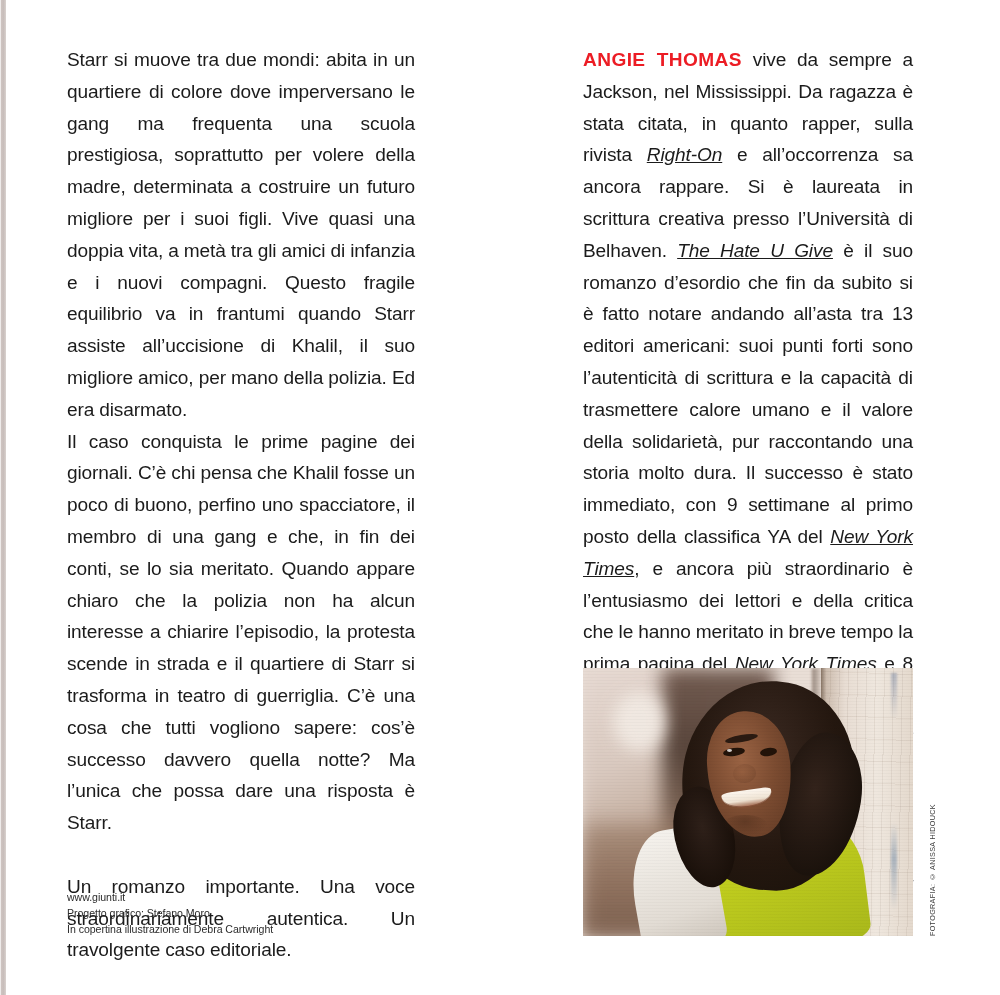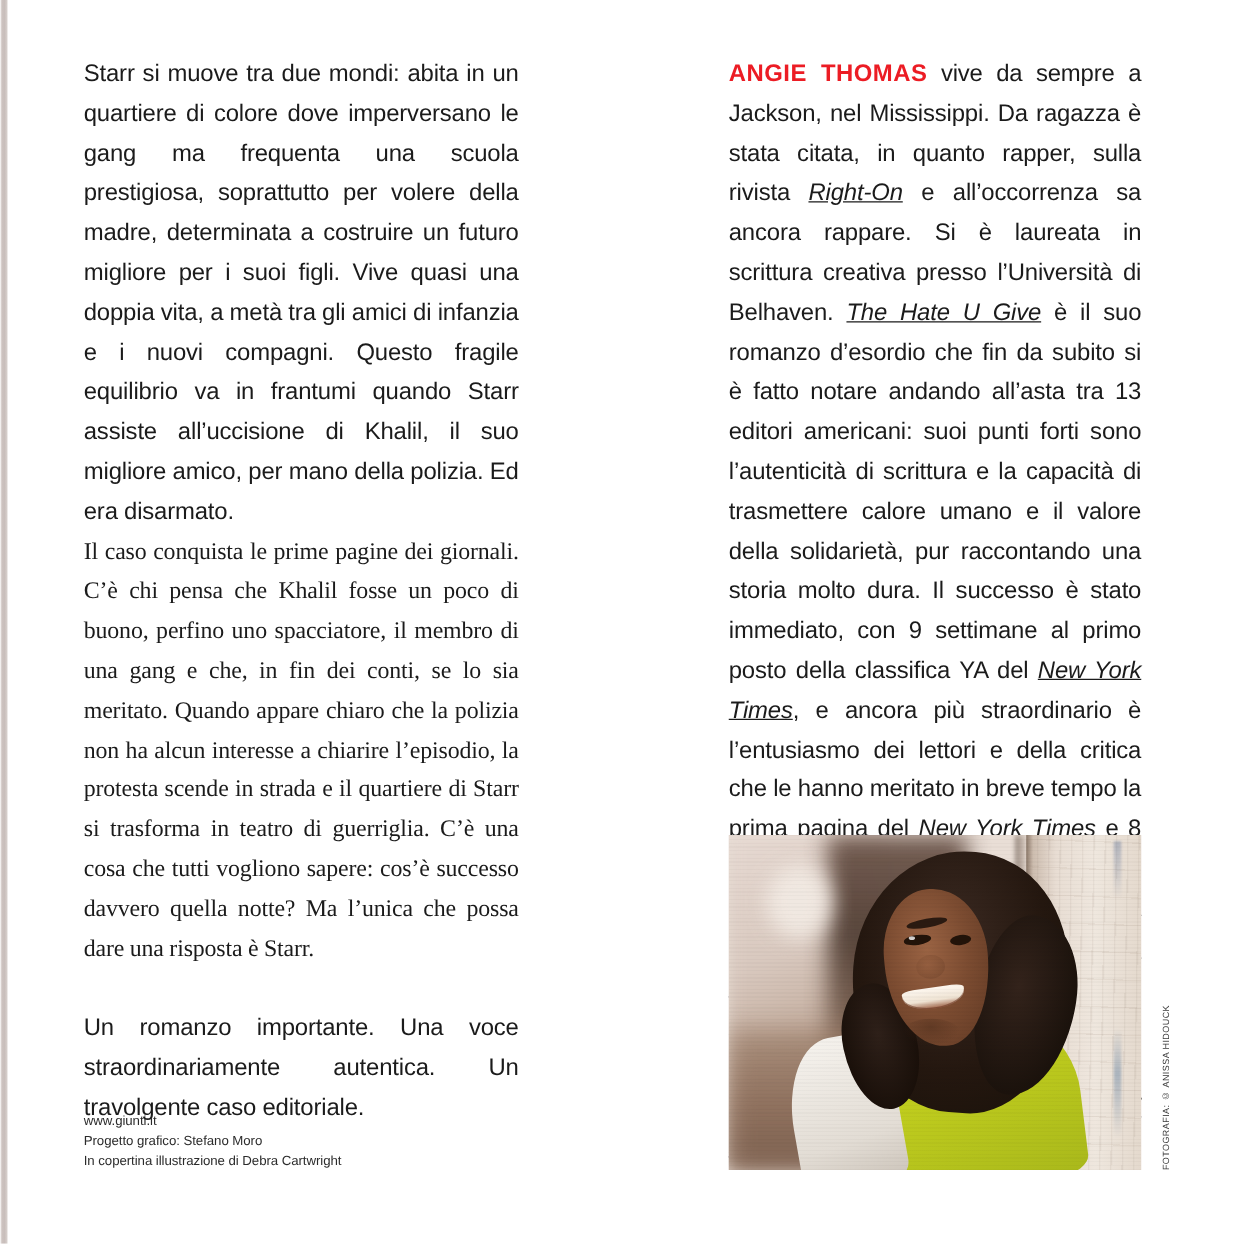--- a/index.html
+++ b/index.html
@@ -44,21 +44,21 @@
   .col-left p {
     margin: 0;
     font-size: 19.1px;
     line-height: 31.8px;
     text-align: justify;
     text-justify: inter-word;
     letter-spacing: -0.12px;
     word-spacing: -0.2px;
     color: #1b1b1b;
   }
-  .col-left p + p { margin-top: 0; font-family: Liberation Serif, serif; }
+  .col-left p + p { margin-top: 0; }
   .spacer-para { height: 31.8px; }
 
   
   .col-right {
     position: absolute;
     left: 583px;
     top: 44px;
     width: 330px;
   }
   .col-right p {

